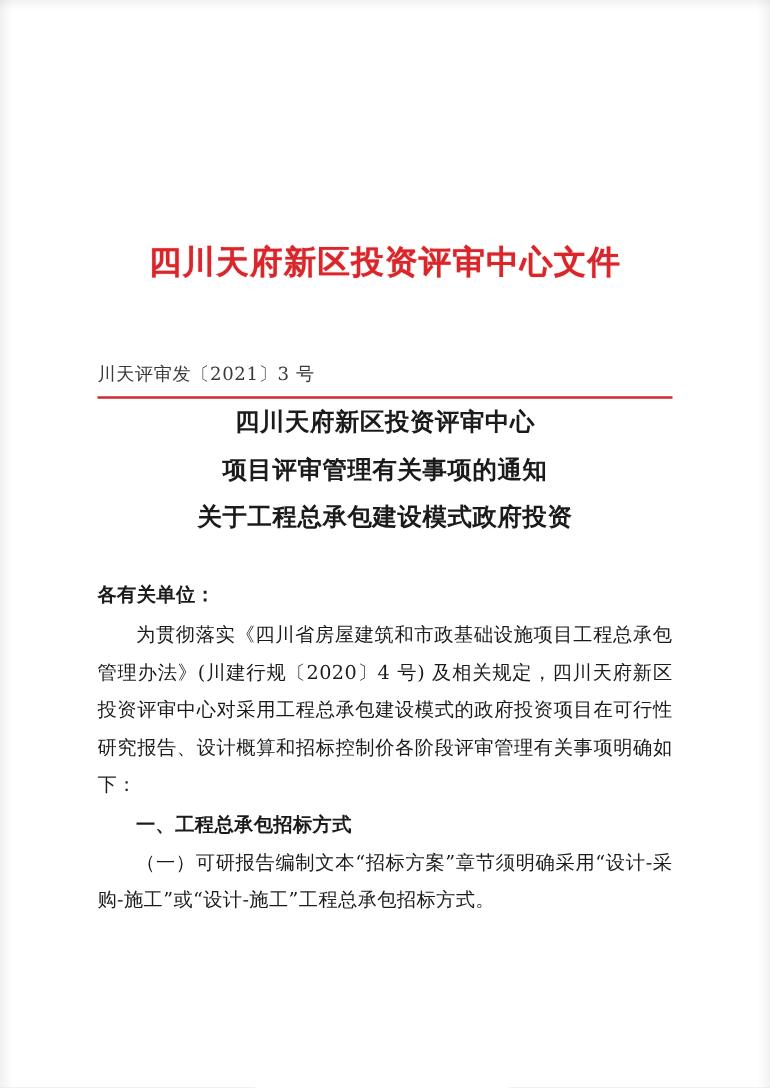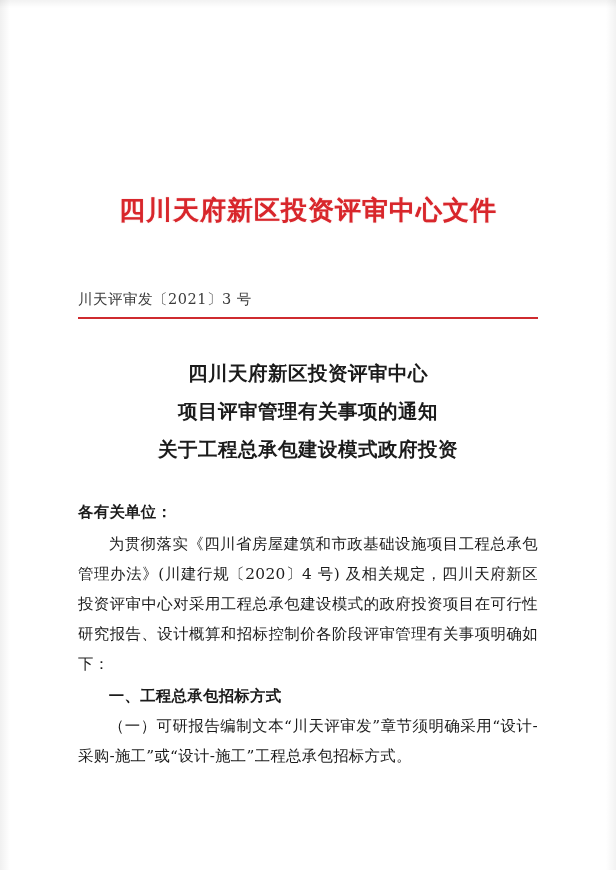--- a/index.html
+++ b/index.html
@@ -52,21 +52,20 @@
     font-family: "DejaVu Serif", "Liberation Serif", serif;
   }
   .redline {
     margin-top: 8px;
     height: 2px;
     background: #cf2b2f;
     width: 100%;
   }
   
   .title-block {
-    margin-top: 36px;
     text-align: center;
     font-family: "DejaVu Serif", "Liberation Serif", serif;
     font-weight: bold;
     color: #1b1b1b;
     font-size: 19.5px;
     line-height: 1.95;
     letter-spacing: 0.5px;
   }
   .title-line {
     display: block;
@@ -140,17 +139,17 @@
     <div class="title-block">
       <span class="title-line">四川天府新区投资评审中心</span>
       <span class="title-line">项目评审管理有关事项的通知</span>
       <span class="title-line">关于工程总承包建设模式政府投资</span>
     </div>
 
     <div class="body-block">
       <span class="salutation">各有关单位：</span>
       <span class="para">为贯彻落实《四川省房屋建筑和市政基础设施项目工程总承包管理办法》(川建行规〔2020〕4 号) 及相关规定，四川天府新区投资评审中心对采用工程总承包建设模式的政府投资项目在可行性研究报告、设计概算和招标控制价各阶段评审管理有关事项明确如下：</span>
       <span class="subhead">一、工程总承包招标方式</span>
-      <span class="para">（一）可研报告编制文本“川天评审发”章节须明确采用“设计-采购-施工”或“设计-施工”工程总承包招标方式。</span>
+      <span class="para">（一）可研报告编制文本“招标方案”章节须明确采用“设计-采购-施工”或“设计-施工”工程总承包招标方式。</span>
     </div>
 
   </div>
 </div>
 
 </body></html>

